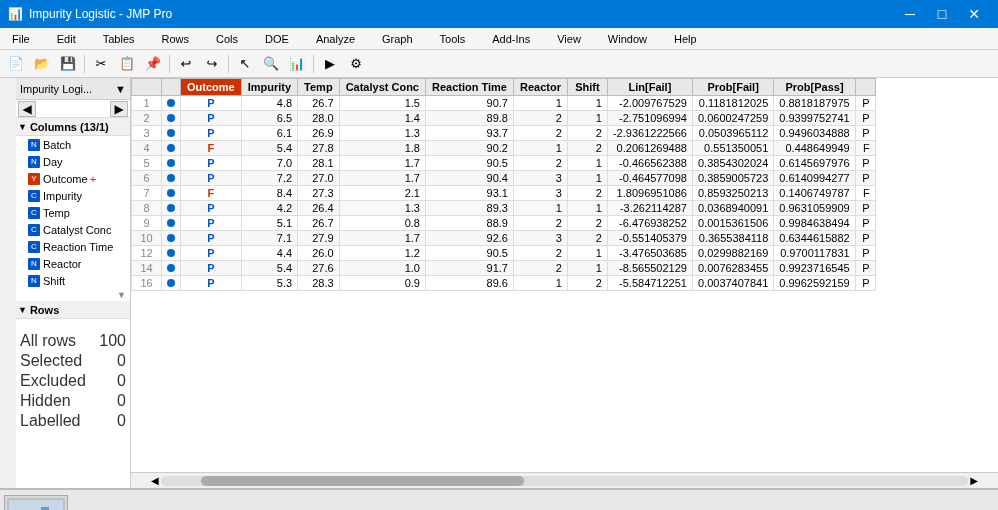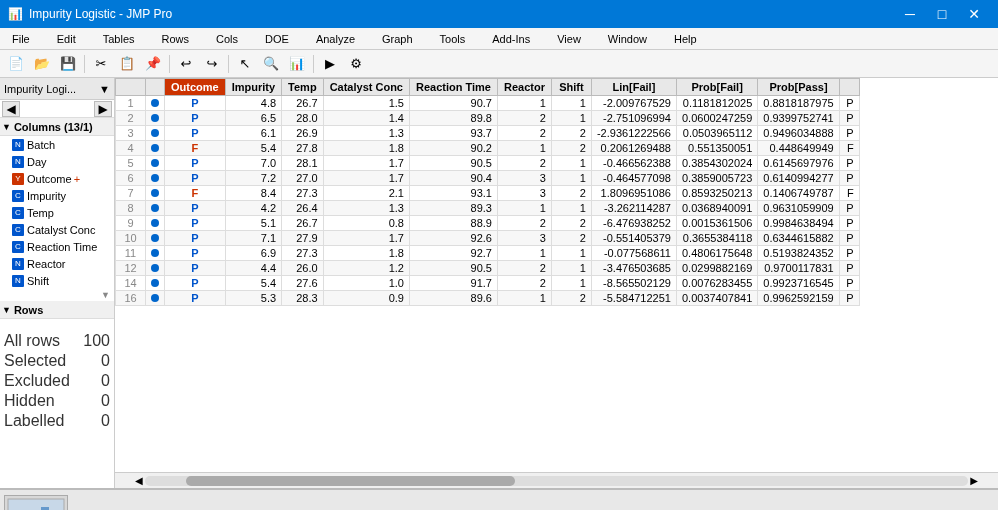--- a/index.html
+++ b/index.html
@@ -55,20 +55,21 @@
       display: flex; align-items: center; justify-content: center;
       cursor: pointer; border: 1px solid transparent; font-size: 13px;
       background: transparent;
     }
     .toolbar-sep { width: 1px; height: 18px; background: #ccc; margin: 0 2px; }
 
     
     #main {
       display: flex;
       height: calc(510px - 28px - 22px - 28px - 22px);
+      margin-left: 16px;
     }
 
     
     #left-panel {
       width: 115px;
       background: #fff;
       border-right: 1px solid #ccc;
       display: flex;
       flex-direction: column;
       overflow: hidden;
@@ -539,35 +540,20 @@
     <td>1.7</td>
     <td>92.6</td>
     <td>3</td>
     <td>2</td>
     <td>-0.551405379</td>
     <td>0.3655384118</td>
     <td>0.6344615882</td>
     <td>P</td>
   </tr>
             <tr>
-    <td class="row-num">11</td>
-    <td class="dot-cell"><span class="row-dot"></span></td>
-    <td style="text-align:center; color:#0055cc; font-weight:bold;">P</td>
-    <td>6.9</td>
-    <td>27.3</td>
-    <td>1.8</td>
-    <td>92.7</td>
-    <td>1</td>
-    <td>1</td>
-    <td>-0.077568611</td>
-    <td>0.4806175648</td>
-    <td>0.5193824352</td>
-    <td>P</td>
-  </tr>
-            <tr>
     <td class="row-num">12</td>
     <td class="dot-cell"><span class="row-dot"></span></td>
     <td style="text-align:center; color:#0055cc; font-weight:bold;">P</td>
     <td>4.4</td>
     <td>26.0</td>
     <td>1.2</td>
     <td>90.5</td>
     <td>2</td>
     <td>1</td>
     <td>-3.476503685</td>

